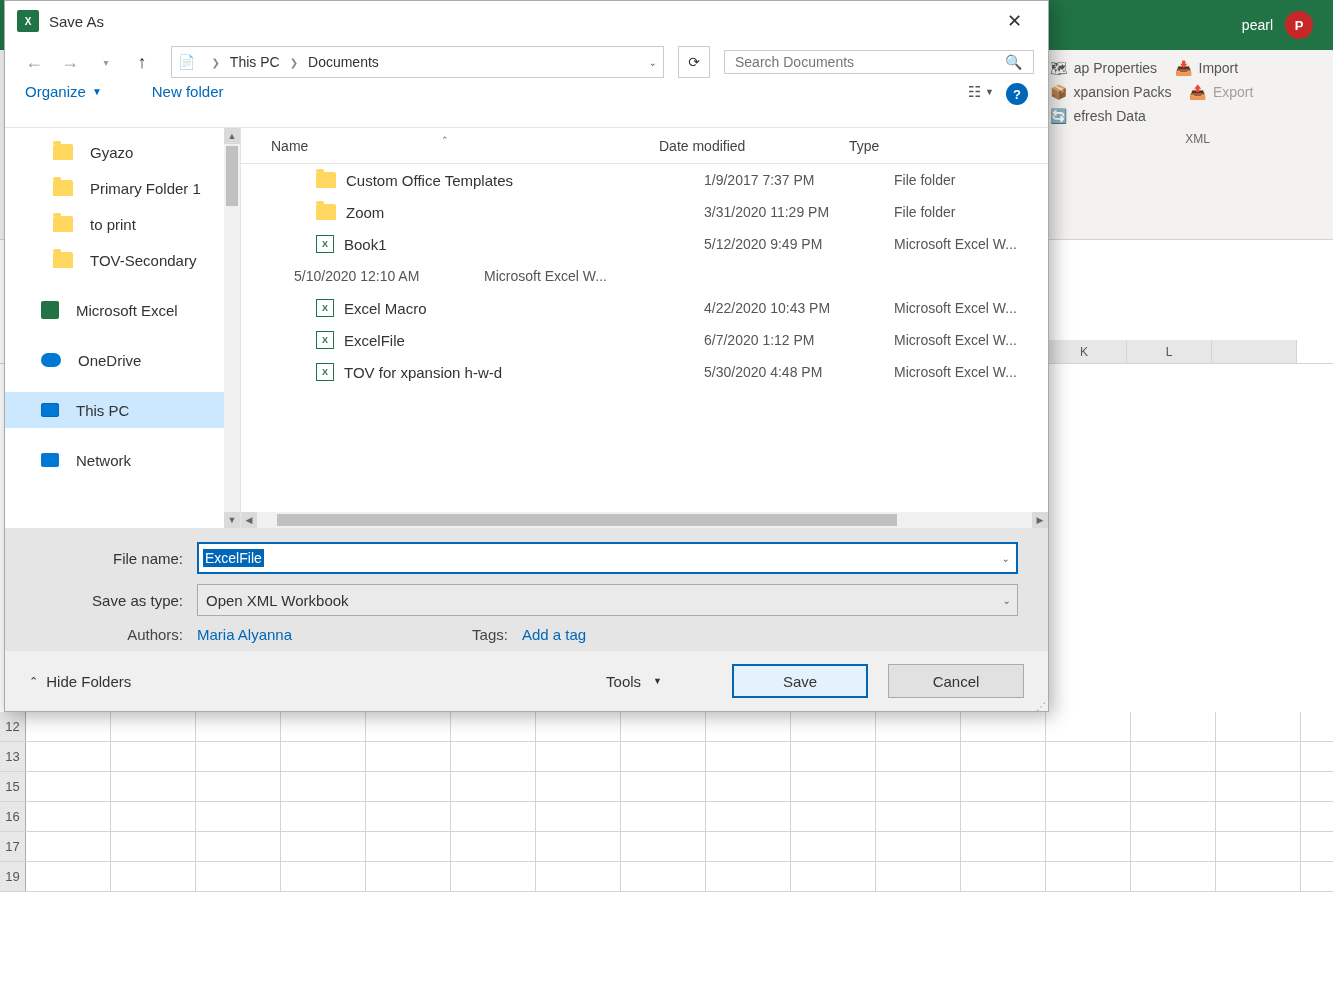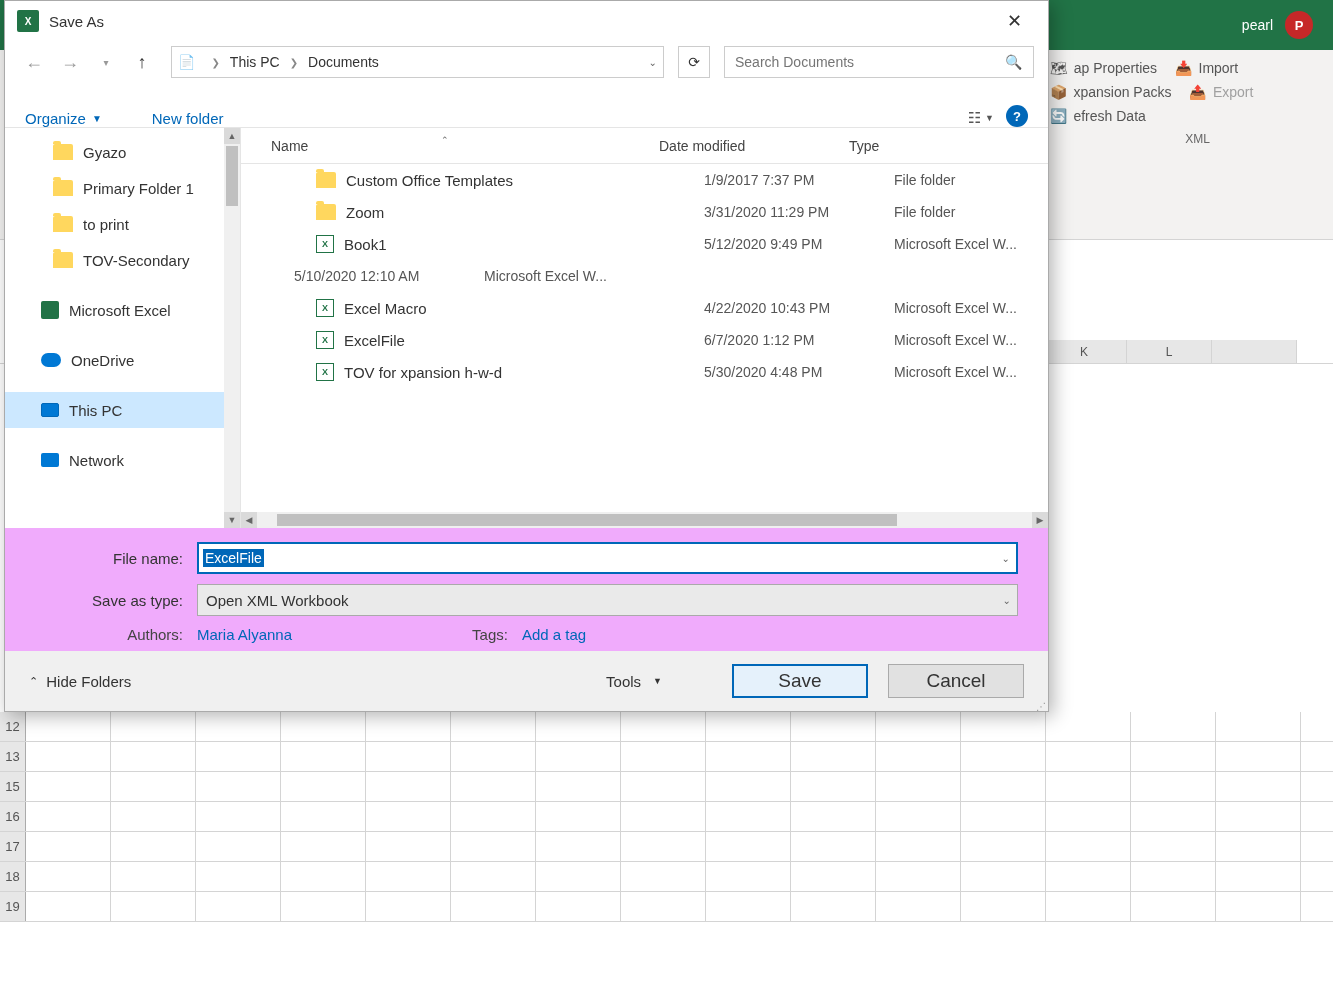--- a/index.html
+++ b/index.html
@@ -31,34 +31,34 @@
 .close-x { font-size: 18px; padding: 6px 14px; cursor: pointer; line-height: 1;}
 
 .nav-bar { height: 42px; display: flex; align-items: center; padding: 0 14px; gap: 6px; }
 .nav-btn { width: 30px; height: 30px; display: inline-flex; align-items: center; justify-content: center; color: #999; font-size: 18px; cursor: pointer; }
 .nav-btn.enabled { color: #333; }
 .breadcrumb-box { flex: 1; height: 32px; border: 1px solid #ccc; display: flex; align-items: center; padding: 0 6px; margin: 0 8px; font-size: 14px; position: relative; }
 .bc-icon { color: #3a76c4; margin-right: 6px; font-size: 14px;}
 .bc-sep { margin: 0 10px; color: #888; font-size: 10px;}
 .bc-drop { position: absolute; right: 6px; color: #666; font-size: 10px;}
 .refresh-btn { width: 32px; height: 32px; border: 1px solid #ccc; display: inline-flex; align-items: center; justify-content: center; margin-right: 8px; font-size: 14px;}
-.search-box { width: 310px; height: 32px; border: 1px solid #ccc; display: flex; align-items: center; padding: 0 10px; position: relative;}
+.search-box { width: 310px; height: 24px; border: 1px solid #ccc; display: flex; align-items: center; padding: 0 10px; position: relative;}
 .search-box input { border: none; outline: none; flex: 1; font-size: 14px; color: #666;}
 .search-icon { color: #555; font-size: 14px;}
 
-.toolbar { height: 44px; display: flex; align-items: flex-end; padding: 0 20px; font-size: 15px; }
+.toolbar { height: 44px; display: flex; align-items: flex-start; padding: 0 20px; font-size: 15px; }
 .organize-btn { color: #0067b8; display: inline-flex; align-items: center; gap: 6px; margin-right: 50px; cursor: pointer;}
 .newfolder-btn { color: #0067b8; cursor: pointer;}
 .toolbar-spacer { flex: 1; }
 .view-btn { color: #555; margin-right: 12px; display: inline-flex; align-items: center; gap: 4px; cursor: pointer; font-size: 15px;}
 .help-btn { width: 22px; height: 22px; border-radius: 50%; background: #0067b8; color: #fff; display: inline-flex; align-items: center; justify-content: center; font-size: 13px; font-weight: 700; cursor: pointer;}
 
 .content-area { flex: 1; display: flex; border-top: 1px solid #e5e5e5; overflow: hidden; min-height: 0;}
 .sidebar { width: 236px; border-right: 1px solid #e5e5e5; overflow-y: auto; position: relative; padding: 6px 0;}
-.side-item { height: 36px; display: flex; align-items: center; padding-left: 48px; font-size: 15px; cursor: pointer; gap: 10px; text-align: center;}
+.side-item { height: 36px; display: flex; align-items: center; padding-left: 48px; font-size: 15px; cursor: pointer; gap: 17px; text-align: center;}
 .side-item.l2 { padding-left: 36px; }
 .side-item.selected { background: #cce8ff; }
 .folder-icon { width: 20px; height: 16px; background: #ffd75e; border-radius: 2px 2px 0 0; display: inline-block; position: relative;}
 .folder-icon::before { content: ""; position: absolute; top: -3px; left: 0; width: 8px; height: 3px; background: #ffd75e; border-radius: 2px 2px 0 0;}
 .excel-small-icon { width: 18px; height: 18px; background: #217346; border-radius: 2px; display: inline-block;}
 .onedrive-icon { width: 20px; height: 14px; background: #0078d4; border-radius: 8px; display: inline-block;}
 .pc-icon { width: 18px; height: 14px; background: #0078d4; border: 1px solid #0067b8; border-radius: 2px; display: inline-block;}
 .network-icon { width: 18px; height: 14px; background: #0078d4; border-radius: 2px; display: inline-block;}
 .side-scroll { position: absolute; right: 0; top: 0; width: 16px; height: 100%; background: #f0f0f0;}
 .side-scroll-btn { height: 16px; background: #dadada; font-size: 9px; display: flex; align-items: center; justify-content: center; color: #666;}
@@ -75,39 +75,39 @@
 .fr-name { width: 410px; padding-left: 30px; display: flex; align-items: center; gap: 10px;}
 .fr-date { width: 190px; padding-left: 8px; color: #555; font-size: 14px;}
 .fr-type { flex: 1; padding-left: 8px; color: #555; font-size: 14px; white-space: nowrap; overflow: hidden; text-overflow: ellipsis;}
 .xfile-icon { width: 18px; height: 18px; background: #fff; border: 1px solid #217346; position: relative; display: inline-flex; align-items: center; justify-content: center;}
 .xfile-icon::after { content: "X"; color: #217346; font-size: 9px; font-weight: 700;}
 .hscroll { height: 16px; background: #f0f0f0; display: flex; align-items: center;}
 .hscroll-btn { width: 16px; height: 16px; background: #dadada; font-size: 9px; display: flex; align-items: center; justify-content: center; color: #666;}
 .hscroll-track { flex: 1; height: 16px; position: relative;}
 .hscroll-thumb { position: absolute; left: 20px; width: 620px; height: 12px; top: 2px; background: #c0c0c0;}
 
-.form-area { padding: 14px 30px 8px 24px; background: #f0abfc;}
+.form-area { padding: 14px 30px 8px 24px; background: #e5e5e5;}
 .form-row { display: flex; align-items: center; margin-bottom: 10px;}
 .form-label { width: 168px; text-align: right; padding-right: 14px; font-size: 15px;}
 .form-input { flex: 1; height: 32px; border: 2px solid #0067b8; background: #fff; position: relative;}
 .form-input .sel-text { background: #0067b8; color: #fff; padding: 1px 2px;}
 .form-input-wrap{ display:flex; align-items:center; height:100%; padding-left:4px;}
 .form-drop { position: absolute; right: 6px; top: 50%; transform: translateY(-50%); font-size: 10px; color: #666;}
 .form-select { flex: 1; height: 32px; border: 1px solid #aaa; background: #eaeaea; display: flex; align-items: center; padding: 0 8px; position: relative; font-size: 15px;}
 .meta-row { display: flex; align-items: center; margin-top: 10px; font-size: 15px;}
 .meta-label { width: 168px; text-align: right; padding-right: 14px; color: #444;}
 .meta-value { color: #0067b8; margin-right: 180px;}
 .meta-label2 { margin-right: 14px; color: #444;}
 .meta-value2 { color: #0067b8;}
 
 .button-bar { height: 60px; display: flex; align-items: center; padding: 0 24px; background: #f0f0f0;}
 .hide-folders { display: inline-flex; align-items: center; gap: 8px; font-size: 15px; cursor: pointer;}
 .bb-spacer { flex: 1;}
 .tools-btn { display: inline-flex; align-items: center; gap: 12px; font-size: 15px; margin-right: 50px; cursor: pointer;}
-.btn { width: 136px; height: 34px; display: inline-flex; align-items: center; justify-content: center; font-size: 19px; margin-left: 20px; cursor: pointer;}
+.btn { width: 136px; height: 34px; display: inline-flex; align-items: center; justify-content: center; font-size: 15px; margin-left: 20px; cursor: pointer;}
 .btn-primary { border: 2px solid #0067b8; background: #e5f1fb;}
 .btn-secondary { border: 1px solid #aaa; background: #e1e1e1;}
 .resize-grip { position: absolute; right: 2px; bottom: 2px; font-size: 10px; color: #999; line-height: 0.5;}
 </style>
 </head>
 <body>
 
 <div class="excel-bg">
   <div class="excel-titlebar">
     <span class="user-name">pearl</span>
@@ -221,38 +221,20 @@
       <div class="grid-cell"></div>
       <div class="grid-cell"></div>
       <div class="grid-cell"></div>
       <div class="grid-cell"></div>
       <div class="grid-cell"></div>
       <div class="grid-cell"></div>
       <div class="grid-cell"></div>
     </div>
   <div class="grid-row">
       <div class="row-header">17</div>
-      <div class="grid-cell"></div>
-      <div class="grid-cell"></div>
-      <div class="grid-cell"></div>
-      <div class="grid-cell"></div>
-      <div class="grid-cell"></div>
-      <div class="grid-cell"></div>
-      <div class="grid-cell"></div>
-      <div class="grid-cell"></div>
-      <div class="grid-cell"></div>
-      <div class="grid-cell"></div>
-      <div class="grid-cell"></div>
-      <div class="grid-cell"></div>
-      <div class="grid-cell"></div>
-      <div class="grid-cell"></div>
-      <div class="grid-cell"></div>
-    </div>
-  <div class="grid-row">
-      <div class="row-header">18</div>
       <div class="grid-cell"></div>
       <div class="grid-cell"></div>
       <div class="grid-cell"></div>
       <div class="grid-cell"></div>
       <div class="grid-cell"></div>
       <div class="grid-cell"></div>
       <div class="grid-cell"></div>
       <div class="grid-cell"></div>
       <div class="grid-cell"></div>
       <div class="grid-cell"></div>

